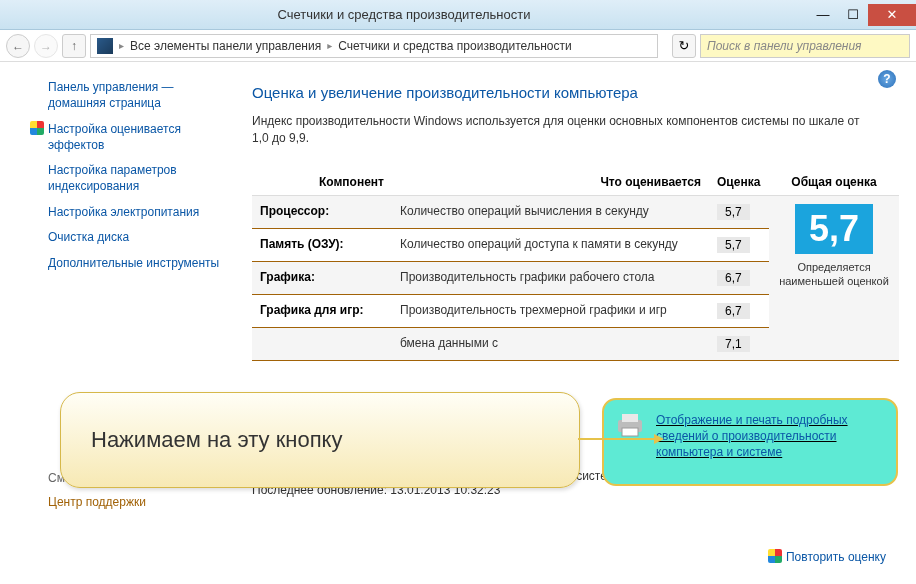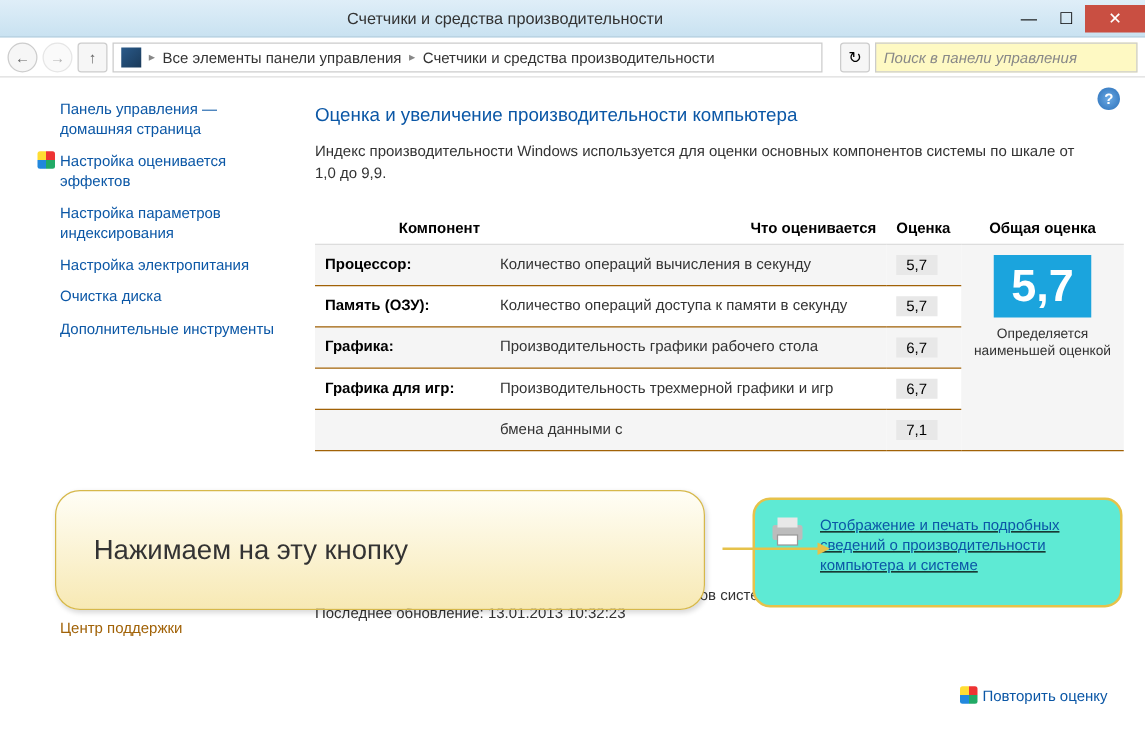--- a/index.html
+++ b/index.html
@@ -57,21 +57,21 @@
 
 .repeat-link { position: absolute; right: 30px; bottom: 20px; color: #0b57a6; font-size: 12px; text-decoration: none; }
 .repeat-link .shield { margin-left:0; margin-right:4px; }
 
 
 .printbox { position: absolute; right: 18px; top: 398px; width: 296px; height: 88px; border: 2px solid #e6c24a; border-radius: 14px; background: #5eead4; padding: 12px 10px 10px 10px; display: flex; gap: 10px; text-decoration: underline; }
 .printer-icon { width: 32px; height: 26px; flex-shrink: 0; }
 .printbox a { color: #0b57a6; font-size: 12px; text-decoration: none; line-height: 1.35; }
 
 
-.callout { position: absolute; left: 44px; top: 392px; width: 520px; height: 96px; border: 1px solid #d6b84a; border-radius: 20px; background: linear-gradient(#fffef6, #f7e9b4); box-shadow: 1px 2px 4px rgba(0,0,0,0.15); display: flex; align-items: center; padding: 16px 30px; font-size: 22px; color: #333; }
+.callout { position: absolute; left: 60px; top: 392px; width: 520px; height: 96px; border: 1px solid #d6b84a; border-radius: 20px; background: linear-gradient(#fffef6, #f7e9b4); box-shadow: 1px 2px 4px rgba(0,0,0,0.15); display: flex; align-items: center; padding: 16px 30px; font-size: 22px; color: #333; }
 .callout-tail { position: absolute; left: 578px; top: 438px; width: 84px; height: 2px; background: #e6c24a; }
 .callout-tail::after { content:""; position:absolute; right:-2px; top:-4px; border-left:10px solid #e6c24a; border-top:5px solid transparent; border-bottom:5px solid transparent; }
 </style>
 </head>
 <body>
 
 <div class="titlebar">
   <div class="titlebar-title">Счетчики и средства производительности</div>
   <div class="win-controls">
     <div class="win-btn">—</div>

